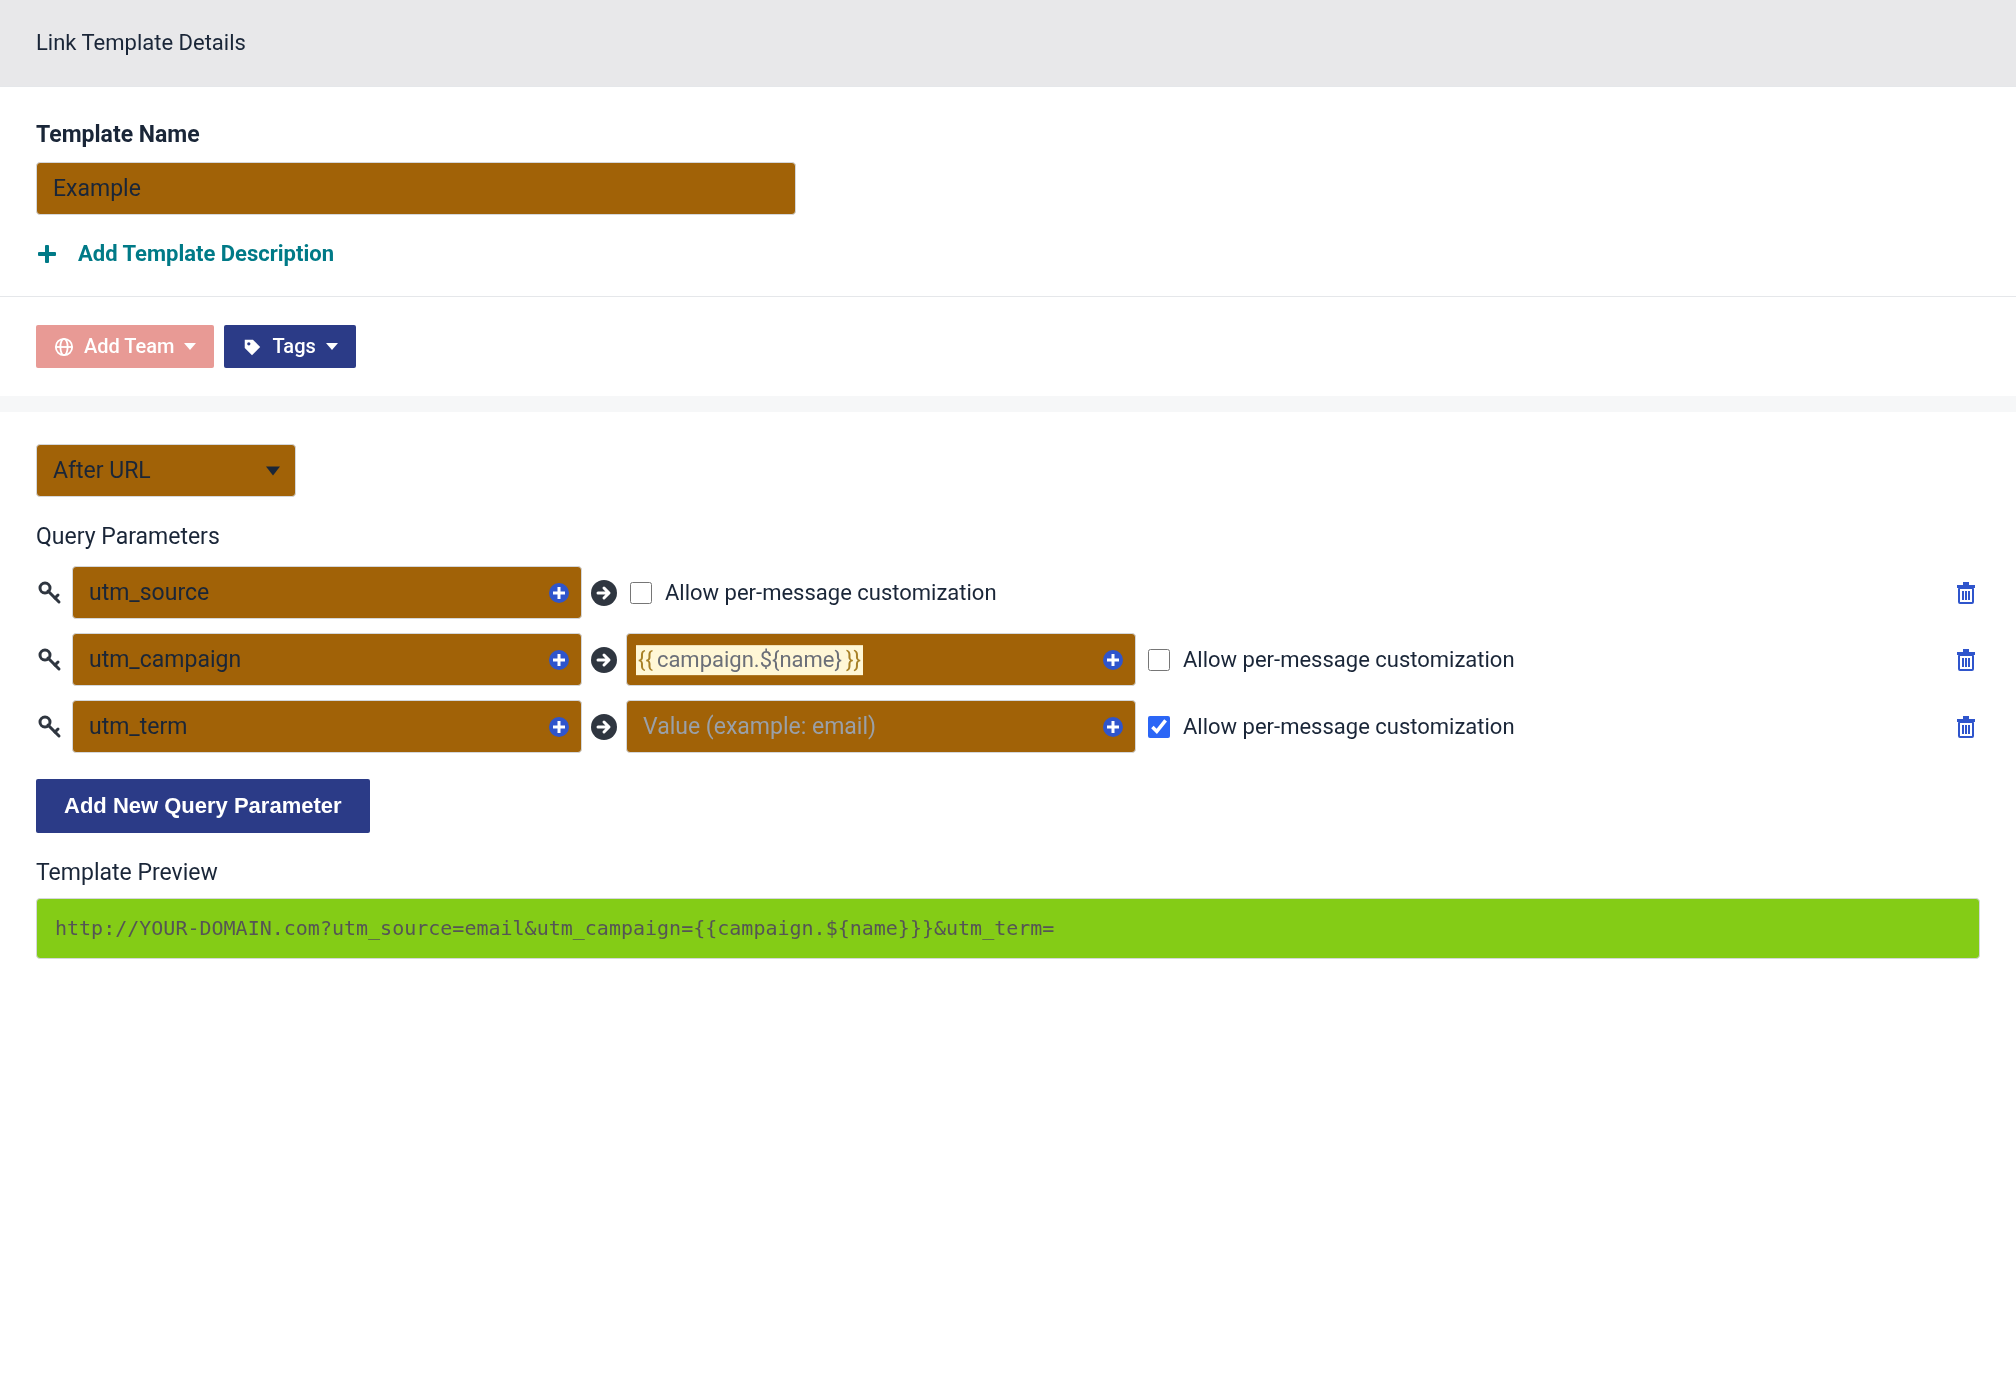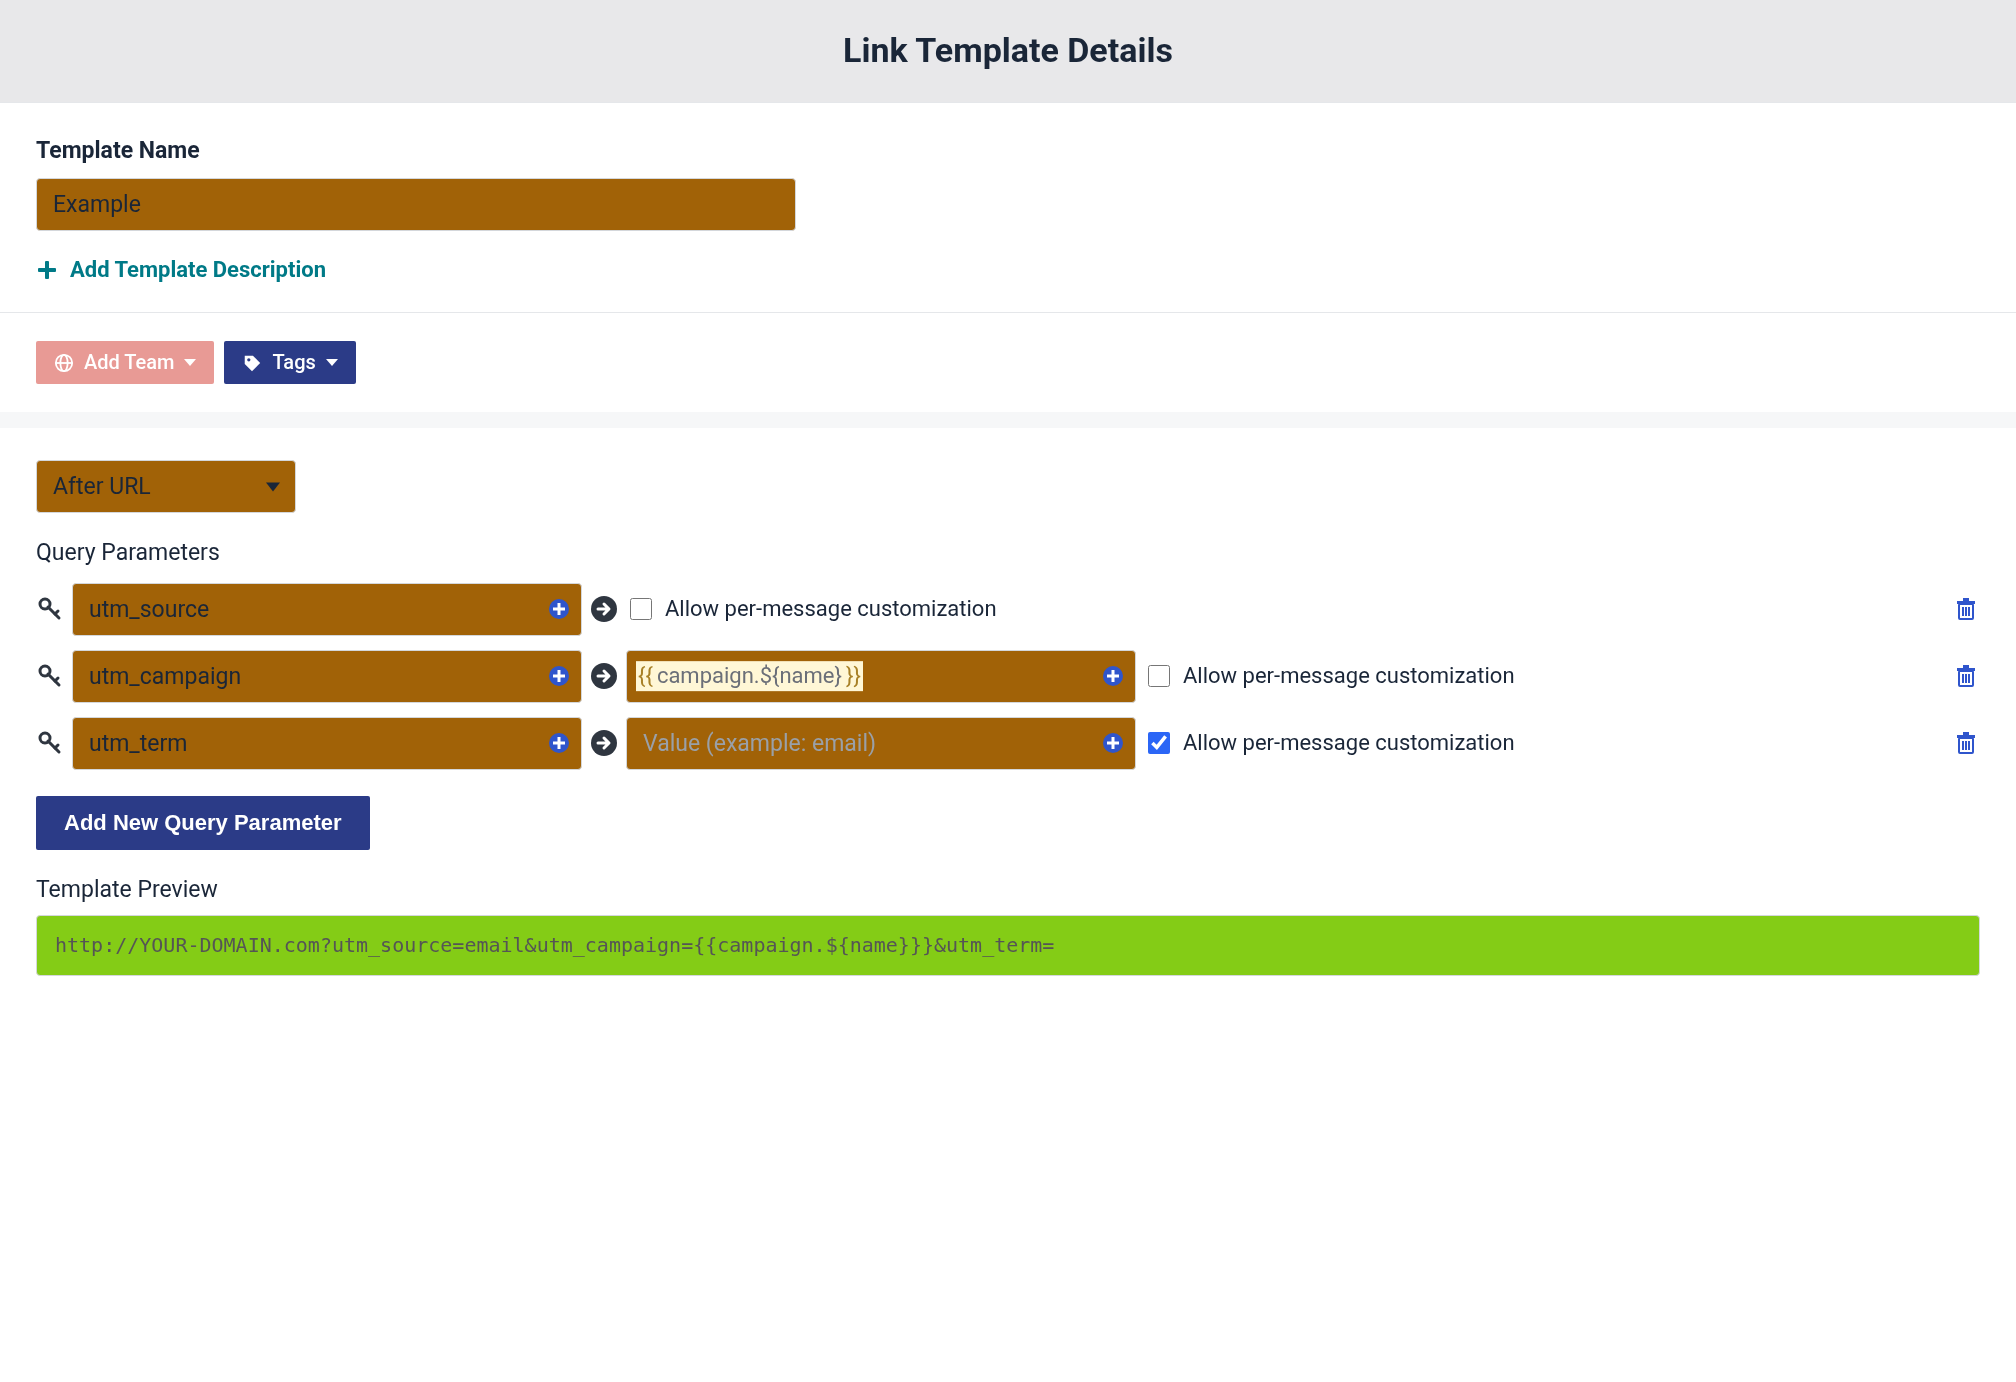--- a/index.html
+++ b/index.html
@@ -27,23 +27,22 @@
     line-height: 1.35;
     background: #fff;
   }
   .header-bar {
     background: var(--bg-gray);
     padding: 28px 36px;
     border-bottom: 1px solid var(--border-light);
   }
   .header-bar h1 {
     margin: 0;
-    font-size: 34px;
-    font-weight: 700;
-    text-align: center;
+    font-size: 22px;
+    font-weight: 400;
   }
   .section {
     padding: 32px 36px;
     border-bottom: 1px solid var(--border-light);
   }
   .section.no-pad-bottom { padding-bottom: 24px; }
   .section.gray-divider {
     border-bottom: 16px solid var(--bg-pale);
     padding-top: 28px;
     padding-bottom: 28px;
@@ -66,21 +65,21 @@
     background: #a16207;
     width: 100%;
     font-family: inherit;
     color: var(--text-dark);
   }
   input.text-input::placeholder { color: #9aa0a8; }
   .template-name-row input { width: 760px; }
   .add-desc {
     display: inline-flex;
     align-items: center;
-    gap: 12px;
+    gap: 20px;
     margin-top: 24px;
     color: var(--teal);
     font-weight: 700;
     font-size: 22px;
     cursor: pointer;
   }
   .add-desc .plus-svg { width: 22px; height: 22px; }
   .pill-row { display: flex; gap: 10px; }
   .pill {
     display: inline-flex;

